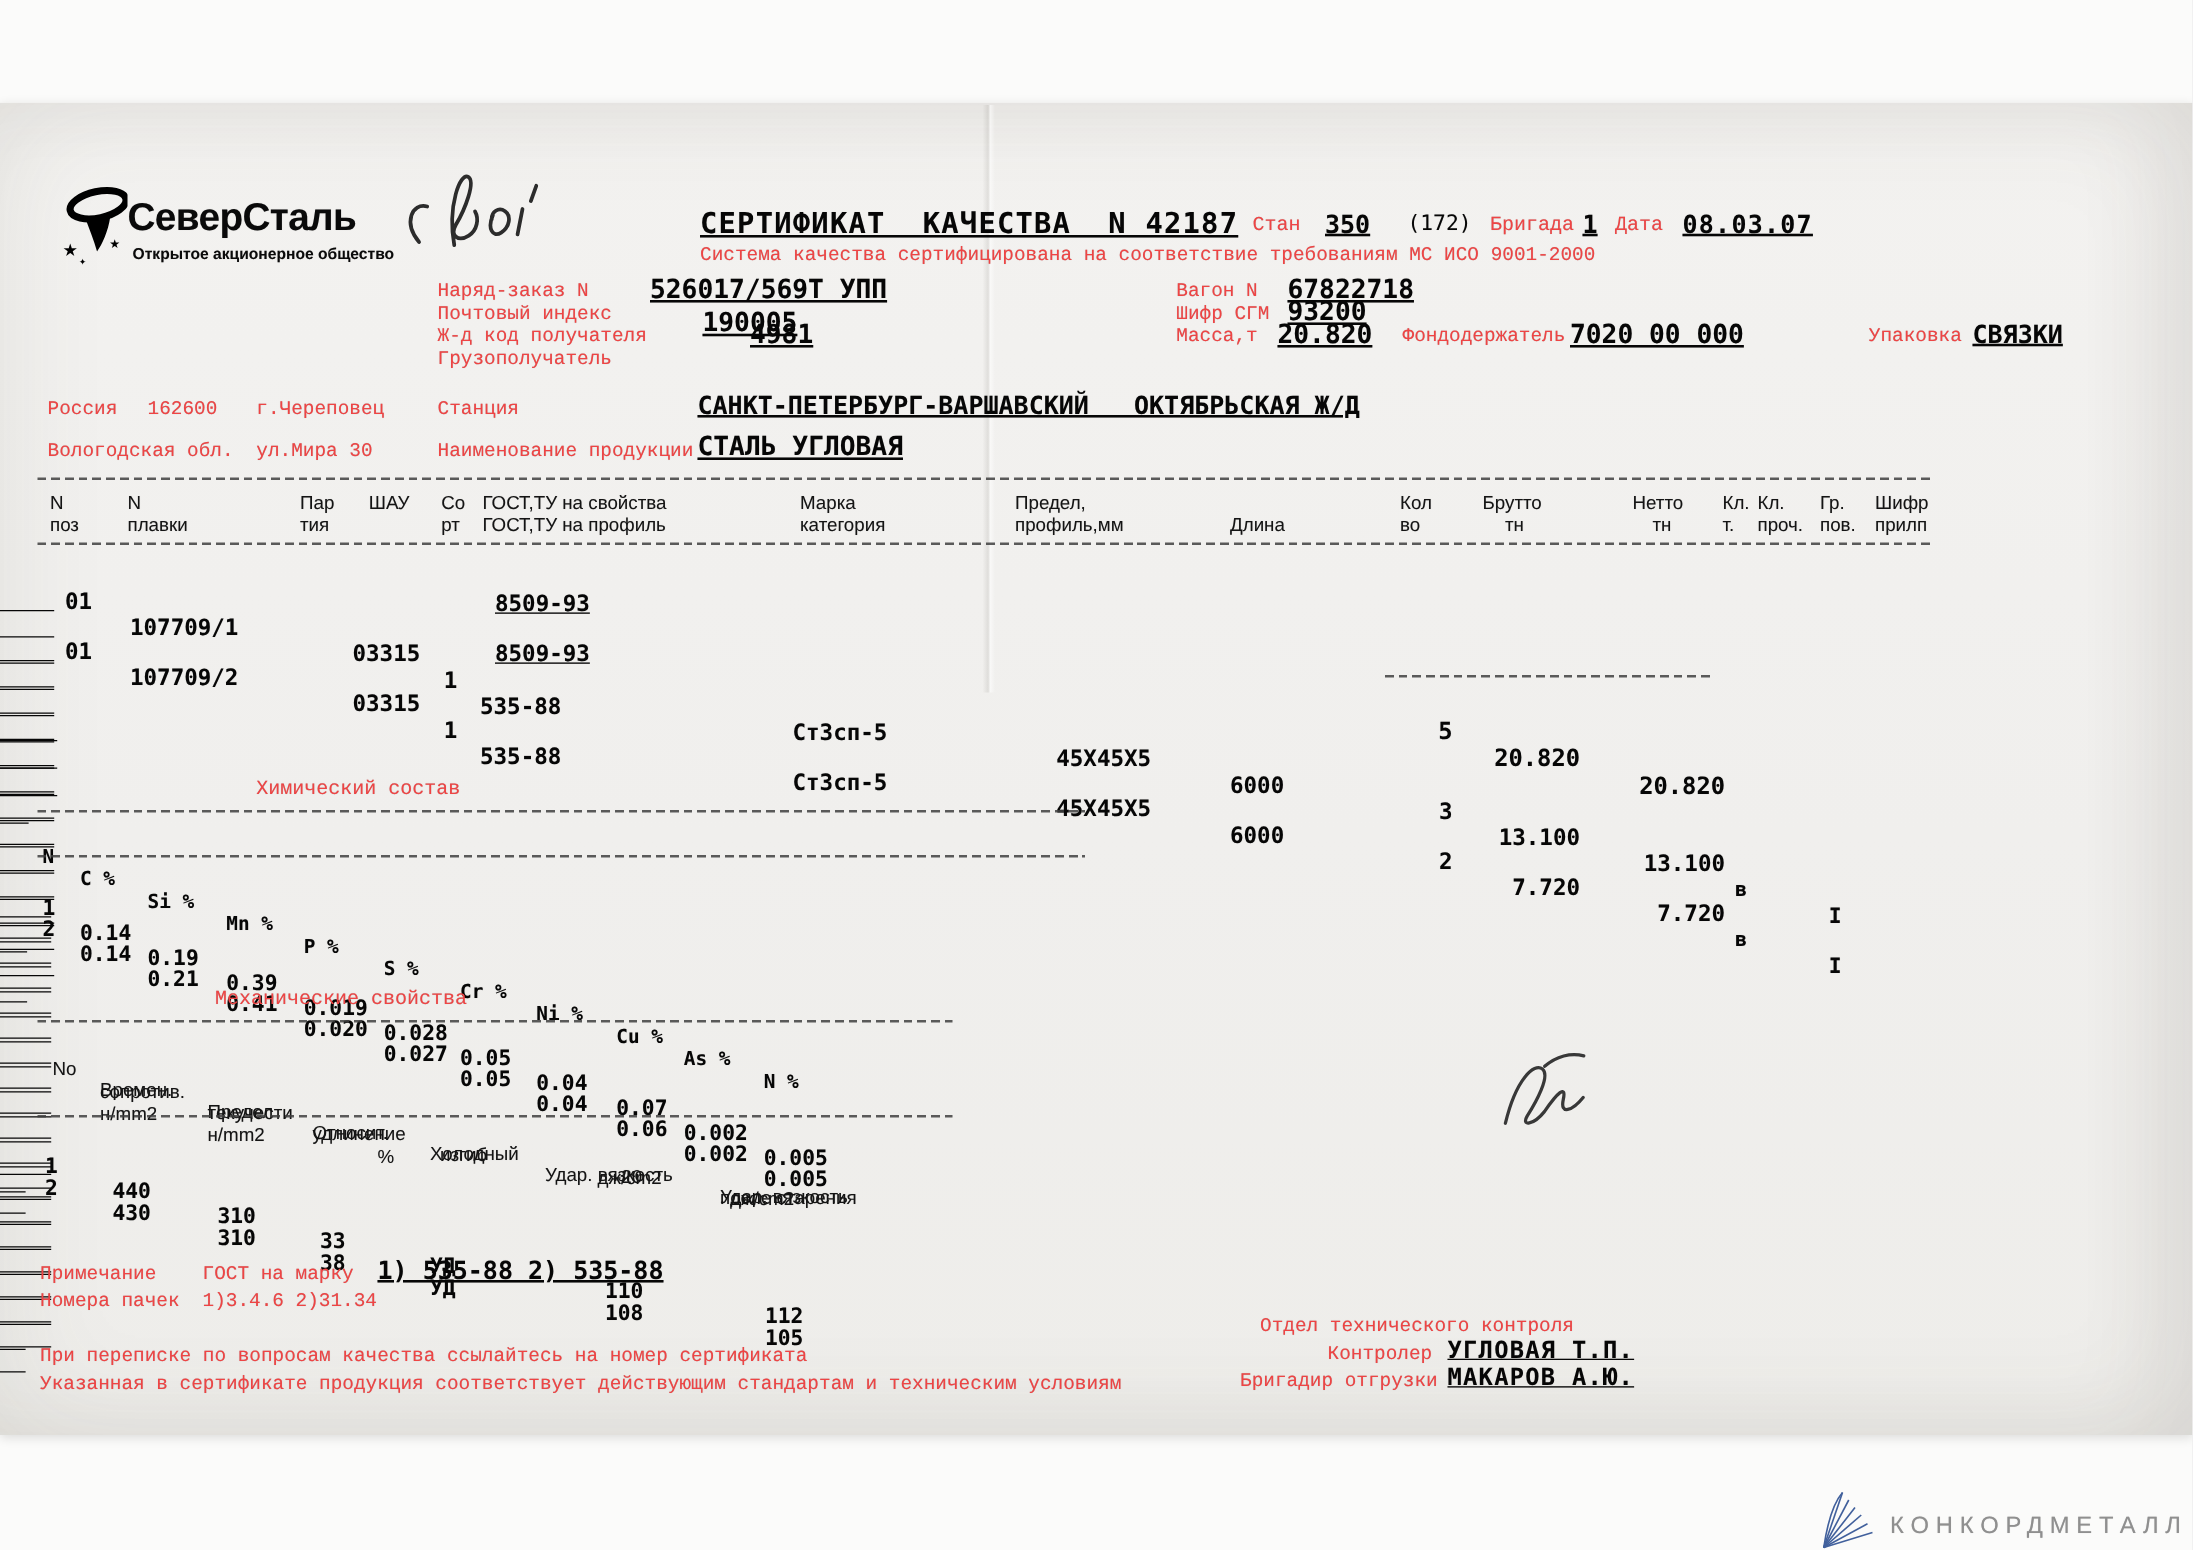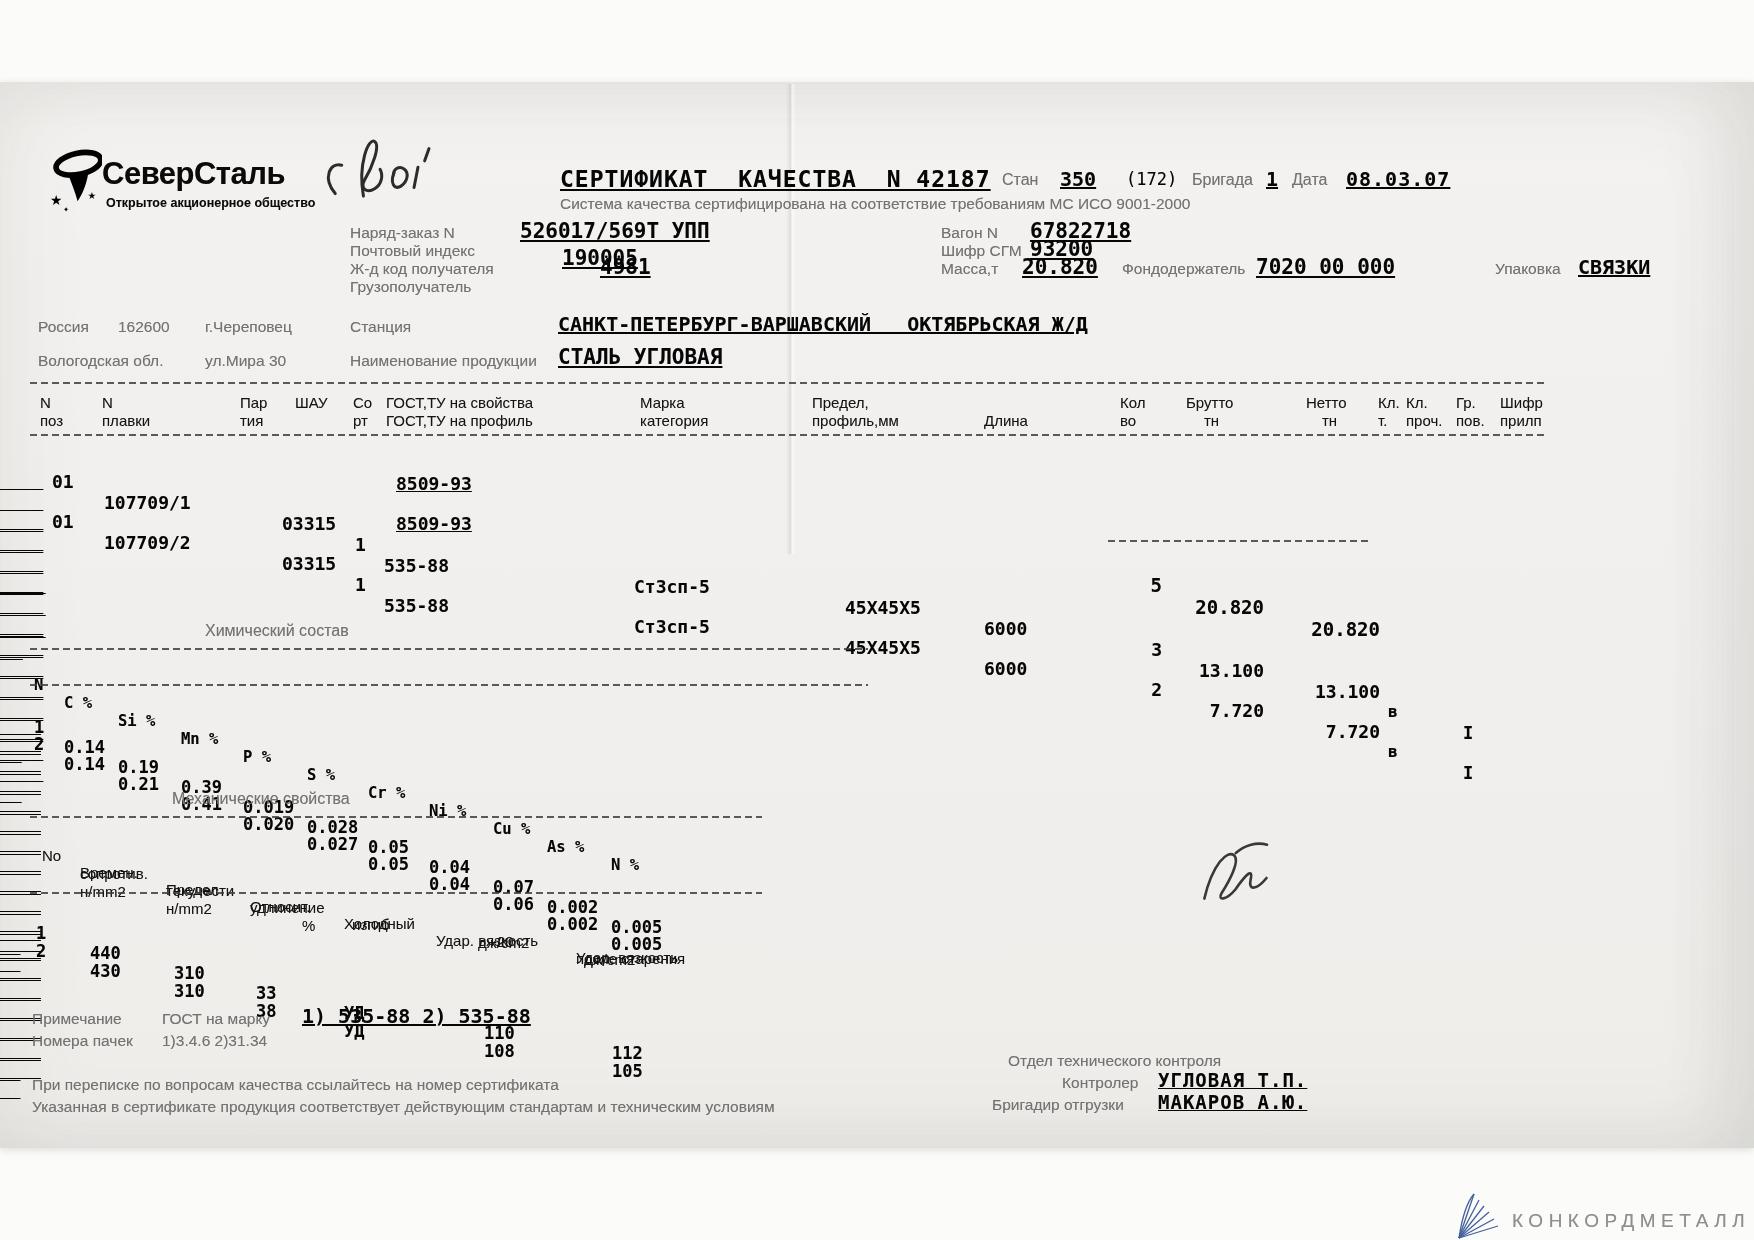--- a/index.html
+++ b/index.html
@@ -6,21 +6,21 @@
   .page{position:relative;width:1754px;height:1240px;background:#fbfbfa;overflow:hidden;
         font-family:"Liberation Sans",sans-serif;color:#151515;}
   .paper{position:absolute;left:0;top:82px;width:1754px;height:1066px;
          background:linear-gradient(180deg,#f3f2f0 0%,#f0efed 55%,#eeedea 100%);
          box-shadow:inset 0 0 90px rgba(90,85,70,.10), inset -40px 0 60px rgba(80,75,60,.06),
                     0 2px 8px rgba(0,0,0,.12);}
   .crease{position:absolute;left:786px;top:84px;width:10px;height:470px;
          background:linear-gradient(90deg,rgba(0,0,0,0),rgba(60,55,45,.10) 45%,rgba(255,255,255,.55) 62%,rgba(0,0,0,0));}
   .abs{position:absolute;white-space:pre;}
   .page span{text-shadow:0 0 .6px rgba(25,25,25,.28);}
-  .lbl{font-size:15.5px;color:#737373;}
+  .lbl{font-size:15.5px;color:#ef4444;font-family:Liberation Mono, monospace;}
   .hdr{font-size:15px;color:#141414;}
   .mono{font-family:"DejaVu Sans Mono","Liberation Mono",monospace;color:#060606;}
   .b{font-weight:700;text-decoration:underline;}
   .s23{font-size:23px}.s21{font-size:21px}.s20{font-size:20px}.s19{font-size:19px}
   .s18{font-size:18px}.s17{font-size:17px}.s16{font-size:16px}.s15{font-size:15.5px}
   .dash{position:absolute;height:2px;opacity:.85;
         background:repeating-linear-gradient(90deg,#3f3f3f 0 7px,rgba(0,0,0,0) 7px 11px);}
   .row{left:0;width:100%;height:22px;}
   
   .tc-pos{left:52px}.tc-heat{left:104px}.tc-batch{left:282px}.tc-sort{left:355px}

